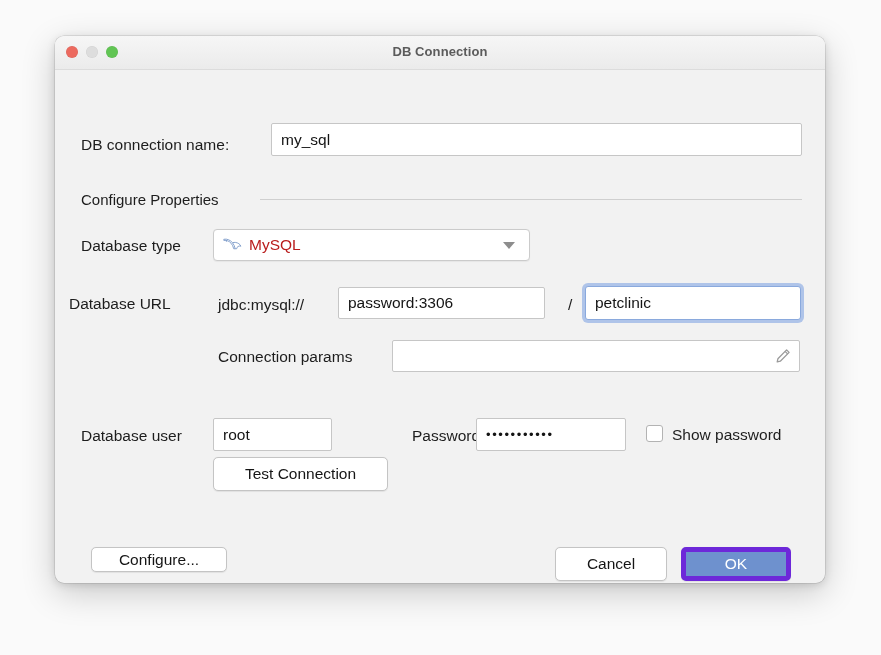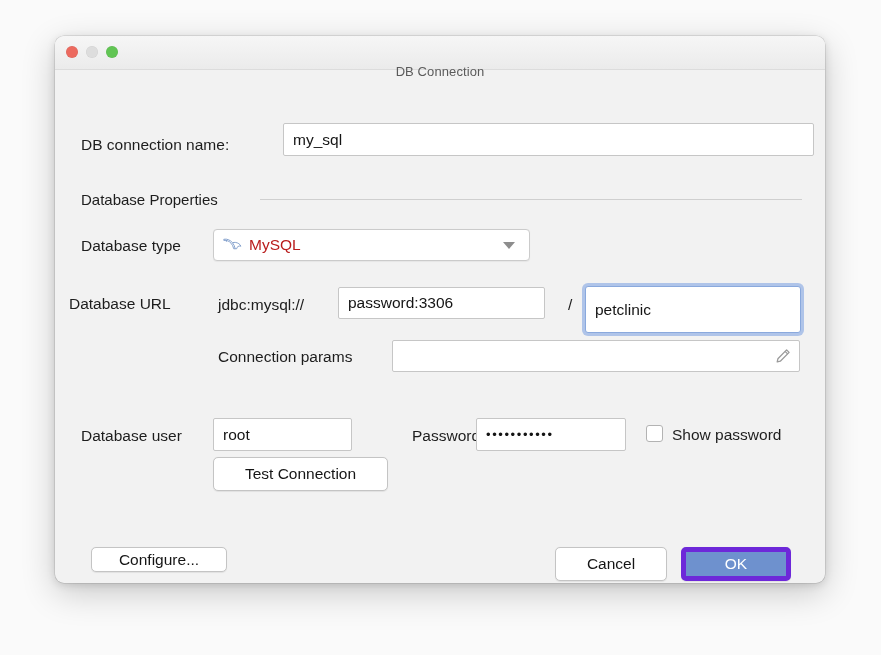--- a/index.html
+++ b/index.html
@@ -52,24 +52,23 @@
   }
   .light.close   { background: #ec6a5f; box-shadow: inset 0 0 0 0.5px rgba(0,0,0,0.08); }
   .light.min     { background: #dddddd; box-shadow: inset 0 0 0 0.5px rgba(0,0,0,0.06); }
   .light.zoom    { background: #61c554; box-shadow: inset 0 0 0 0.5px rgba(0,0,0,0.08); }
 
   #title {
     position: absolute;
     left: 0; right: 0; top: 8px;
     text-align: center;
     font-size: 13px;
-    font-weight: normal;
+    font-weight: bold;
     color: #5b5b5b;
     letter-spacing: 0.1px;
-    margin-top: 20px;
   }
 
   
   #content {
     position: relative;
     height: 514px;
   }
 
   .lbl {
     position: absolute;
@@ -212,53 +211,53 @@
       <div class="light close"></div>
       <div class="light min"></div>
       <div class="light zoom"></div>
     </div>
     <div id="title">DB Connection</div>
   </div>
 
   <div id="content">
 
     <div class="lbl" style="left:26px; top:67px;">DB connection name:</div>
-    <div class="field" style="left:228px; top:53px; width:531px; height:33px;" title="">my_sql</div>
-
-    <div id="sec-title">Database Properties</div>
+    <div class="field" style="left:216px; top:53px; width:531px; height:33px;" title="">my_sql</div>
+
+    <div id="sec-title">Configure Properties</div>
     <div id="sec-line"></div>
 
     <div class="lbl" style="left:26px; top:168px;">Database type</div>
     <div id="combo">
       <svg class="dolphin" viewBox="0 0 24 22">
         <path d="M2 4 C6 3.2 10 5 12.6 8.2 C14.2 10.2 15.4 12.8 15.9 15.6 L14.1 15.6 C13.5 12.9 12.4 10.6 10.9 8.9 C8.7 6.3 5.6 4.9 2 5.4 Z" fill="none" stroke="#7b9ac8" stroke-width="1.1" stroke-linejoin="round"></path>
         <path d="M12.6 8.2 C15 7.4 18 7.8 20.4 9.4 C21.6 10.2 22.4 11.3 22.8 12.5 C21.6 12.1 20.4 12.2 19.4 12.8 C18.4 13.4 17.8 14.4 17.7 15.6 L15.9 15.6" fill="none" stroke="#7b9ac8" stroke-width="1.1" stroke-linejoin="round"></path>
         <circle cx="5.2" cy="6.1" r="0.85" fill="#7b9ac8"></circle>
       </svg>
       <span class="combo-text">MySQL</span>
       <span class="arrow"></span>
     </div>
 
     <div class="lbl" style="left:14px; top:226px;">Database URL</div>
     <div class="lbl" style="left:163px; top:227px; color:#202020;">jdbc:mysql://</div>
     <div class="field" style="left:283px; top:217px; width:207px; height:32px;" title="">password:3306</div>
     <div class="lbl" style="left:513px; top:227px;">/</div>
-    <div class="field focused" style="left:530px; top:216px; width:216px; height:47px;" title="">petclinic</div>
+    <div class="field focused" style="left:530px; top:216px; width:216px; height:34px;" title="">petclinic</div>
 
     <div class="lbl" style="left:163px; top:279px;">Connection params</div>
     <div class="field" style="left:337px; top:270px; width:408px; height:32px; padding-right:30px;">
       <span></span>
       <svg class="pencil" viewBox="0 0 16 16">
         <path d="M11.6 1.9 L14.1 4.4 L5.3 13.2 L2.2 13.9 L2.9 10.8 Z" fill="none" stroke="#9a9a9a" stroke-width="1.3" stroke-linejoin="round"></path>
         <path d="M10.1 3.4 L12.6 5.9" stroke="#9a9a9a" stroke-width="1.3"></path>
       </svg>
     </div>
 
     <div class="lbl" style="left:26px; top:358px;">Database user</div>
-    <div class="field" style="left:158px; top:348px; width:139px; height:33px;text-align:center;" title="">root</div>
+    <div class="field" style="left:158px; top:348px; width:119px; height:33px;text-align:center;" title="">root</div>
 
     <div class="lbl" style="left:325px; top:358px;margin-left:32px;">Password</div>
     <div class="field" style="left:421px; top:348px; width:150px; height:33px; letter-spacing:1.6px; font-size:13px;" title="">•••••••••••</div>
 
     <div id="show-pass-box"></div>
     <div class="lbl" id="show-pass-lbl">Show password</div>
 
     <div class="btn" style="left:158px; top:387px; width:175px; height:34px;">Test Connection</div>
 
     <div class="btn" style="left:36px; top:477px; width:136px; height:25px;">Configure...</div>

